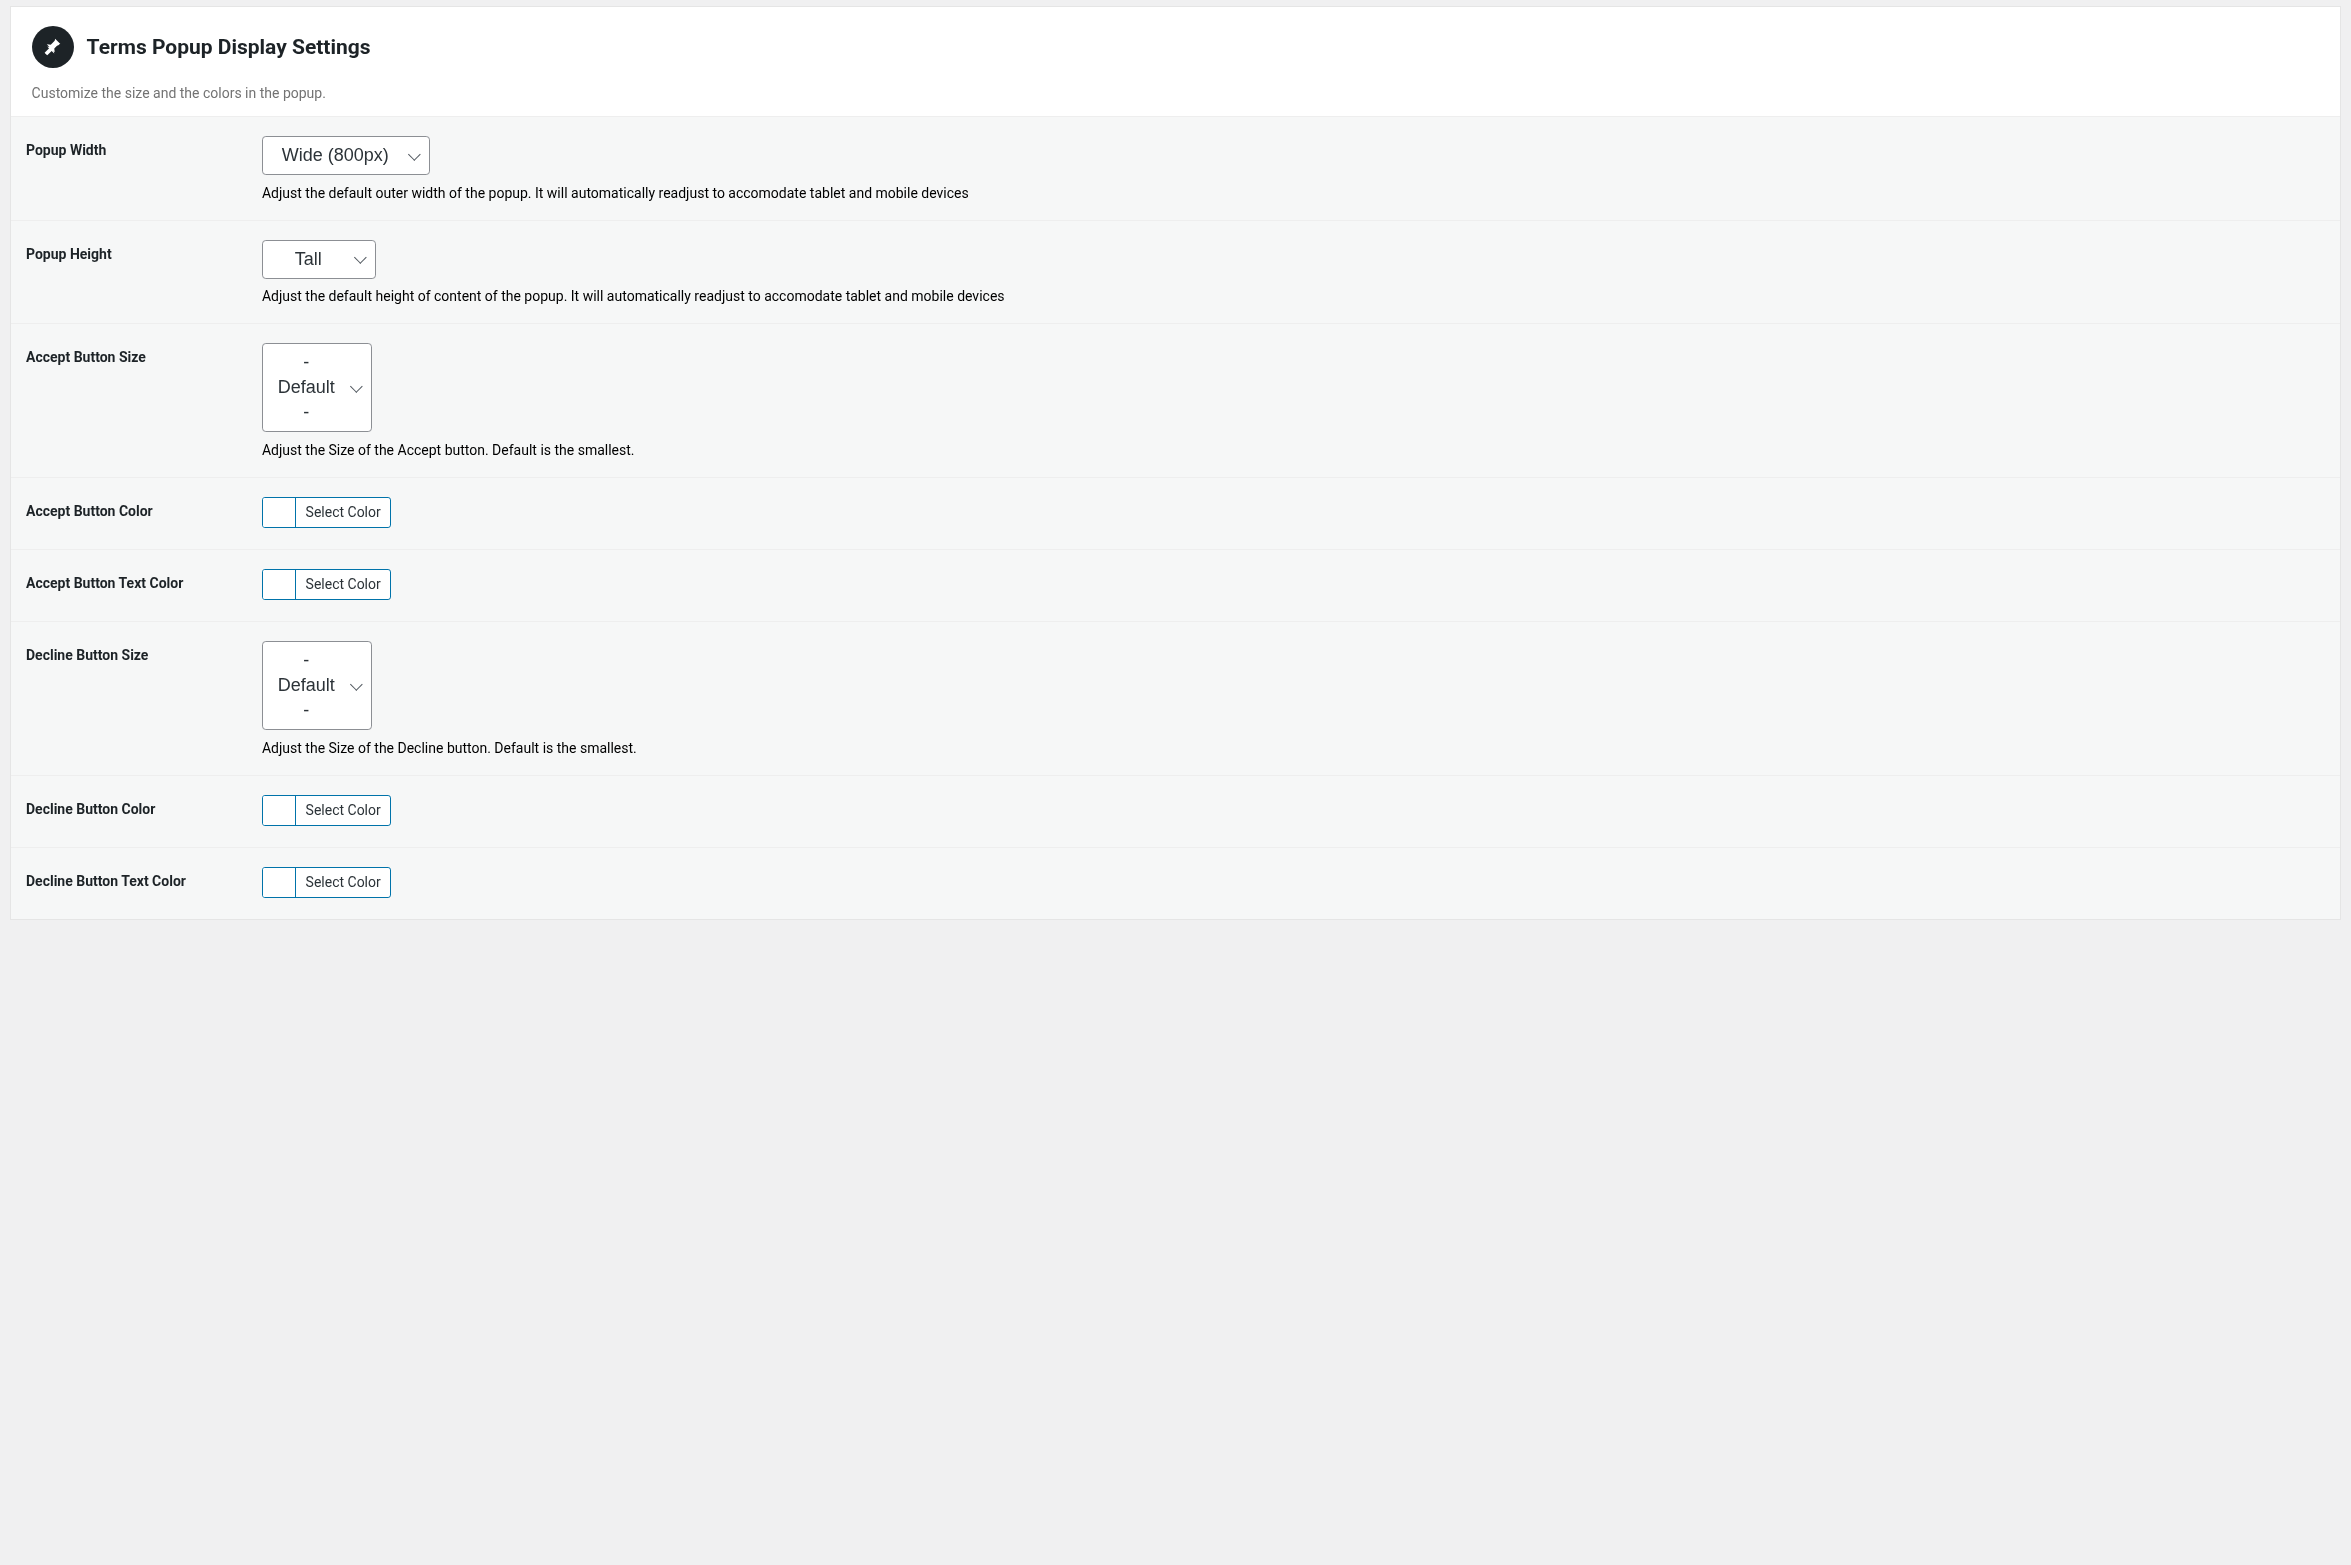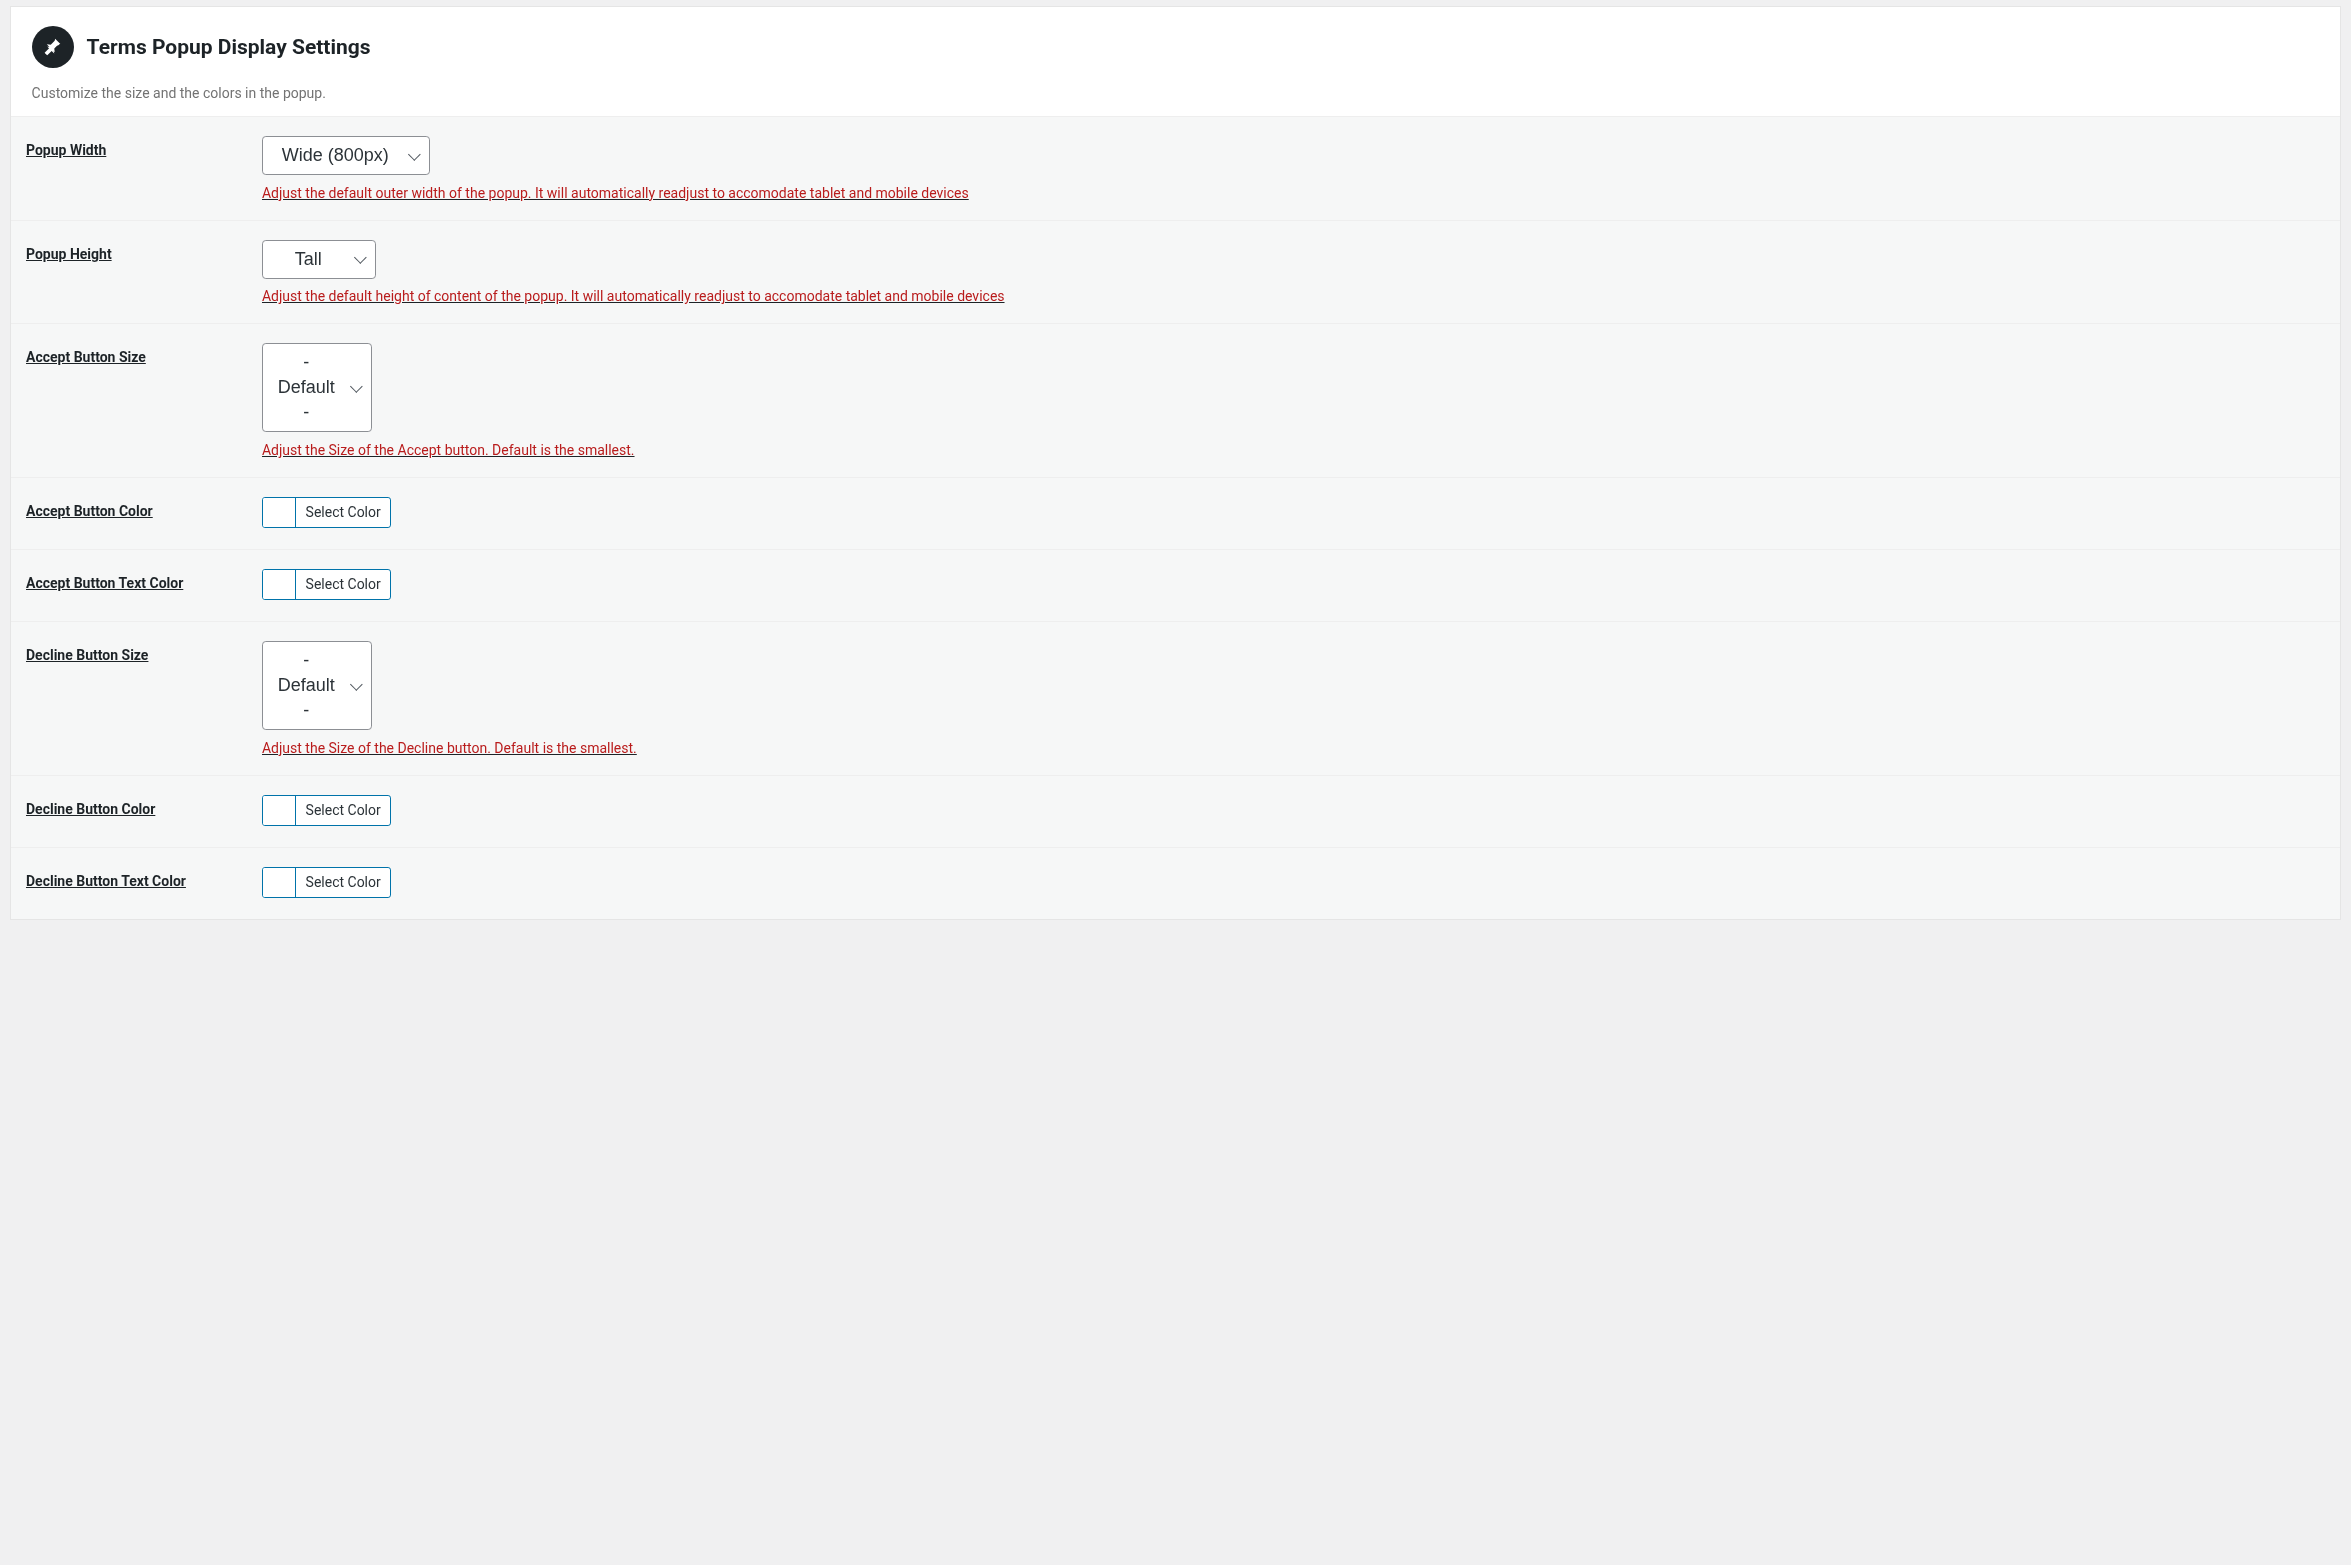--- a/index.html
+++ b/index.html
@@ -36,21 +36,21 @@
     .title-icon svg { width: 21px; height: 21px; }
     .title-text {
       font-size: 21px;
       font-weight: 700;
       color: #1d2327;
     }
     .subtitle {
       font-size: 14px;
       color: #737373;
     }
-    .settings-table { width: 100%; text-decoration: underline; }
+    .settings-table { width: 100%; }
     .setting-row {
       display: flex;
       align-items: flex-start;
       padding: 19px 15.4px 19px 15.4px;
       border-top: 1px solid #eeeeee;
       background: #f6f7f7;
       border-left: 0;
       border-right: 0;
     }
     .setting-row + .setting-row { }
@@ -92,21 +92,21 @@
       border-bottom: 1.9px solid #50575e;
       transform: translateY(-70%) rotate(45deg);
       pointer-events: none;
     }
     .select.sw1 { width: 168px; }
     .select.sw2 { width: 114px; }
     .select.sw3 { width: 110px; }
     .help {
       margin-top: 9.6px;
       font-size: 14px;
-      color: #b91c1c;
+      color: #000000;
     }
     .color-picker {
       display: inline-flex;
       align-items: stretch;
       border: 1px solid #0073aa;
       border-radius: 2.9px;
       background: #fff;
       overflow: hidden;
       cursor: pointer;
       height: 31px;

